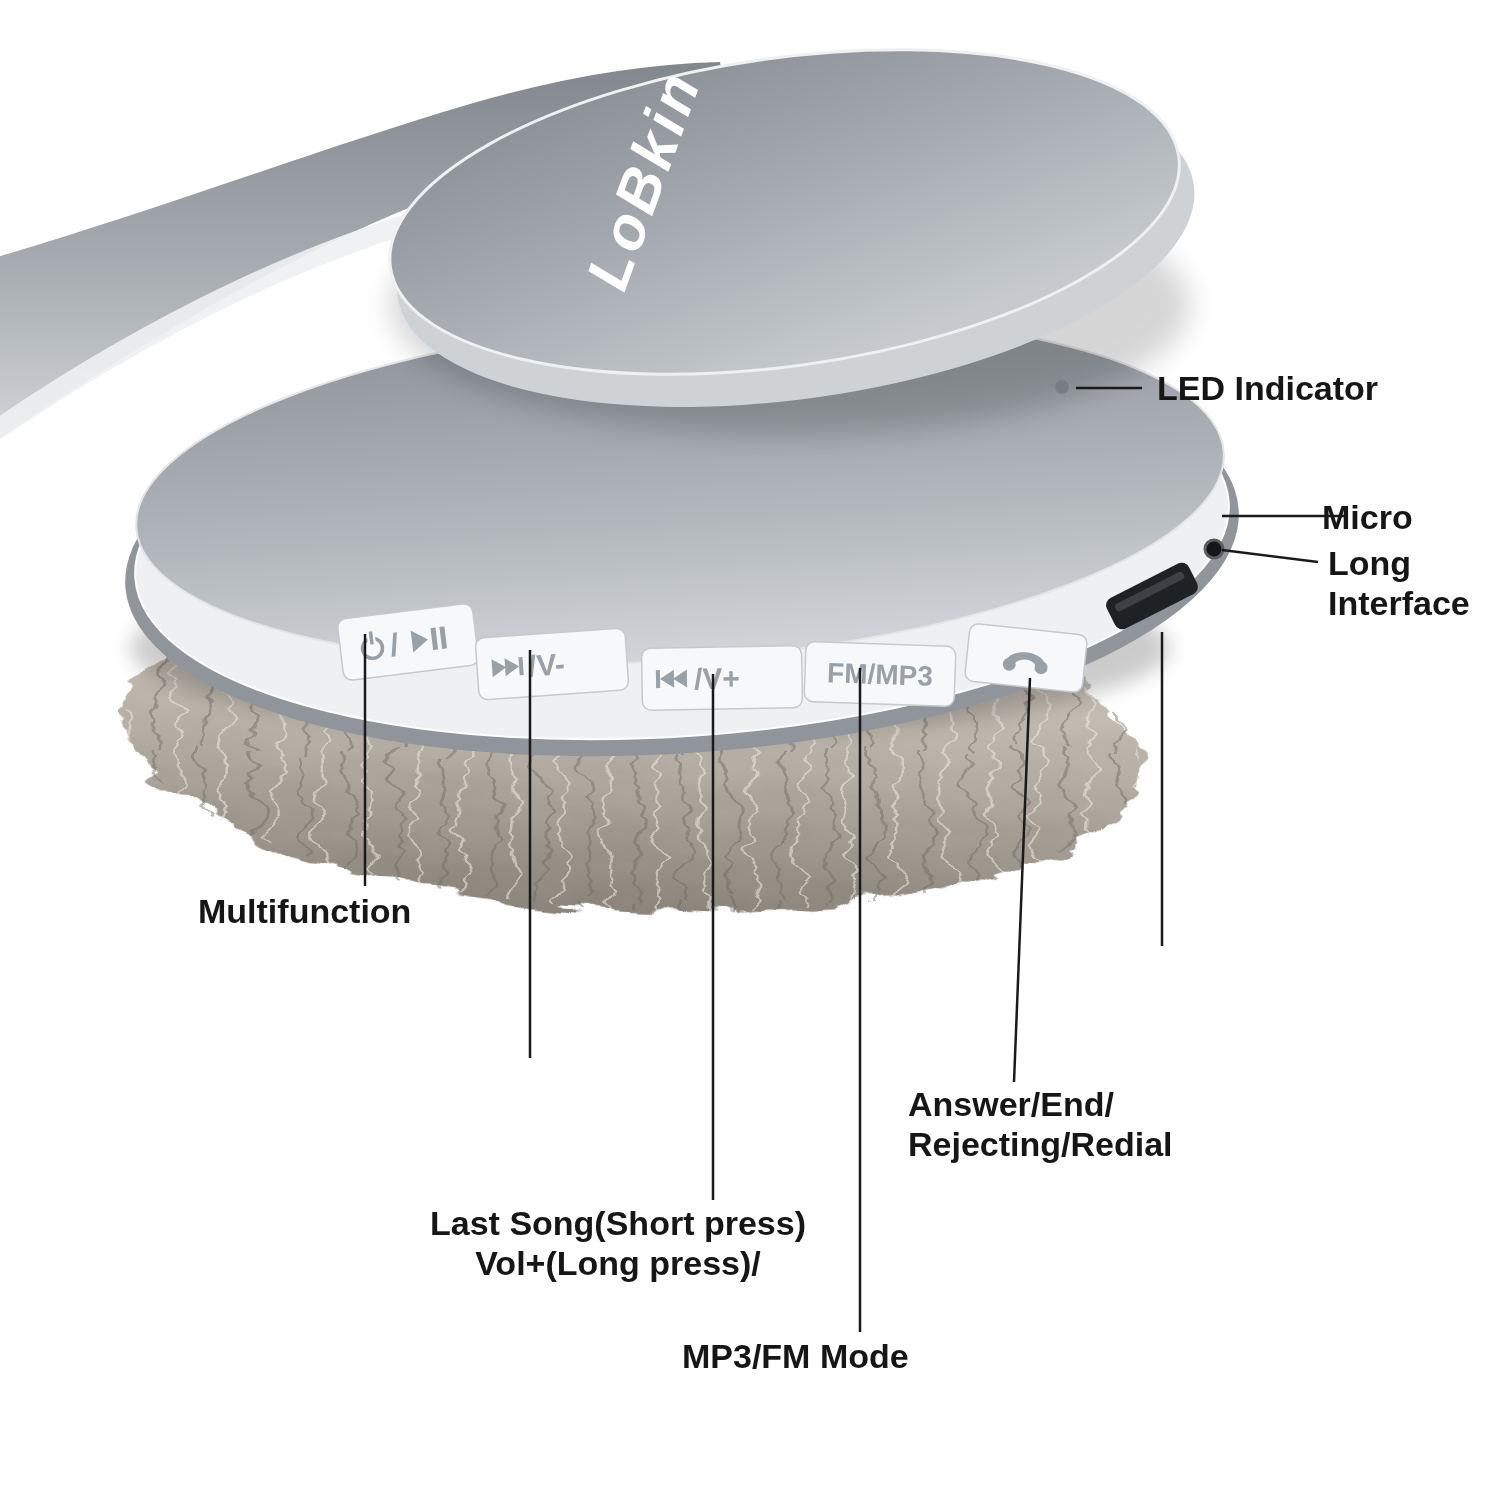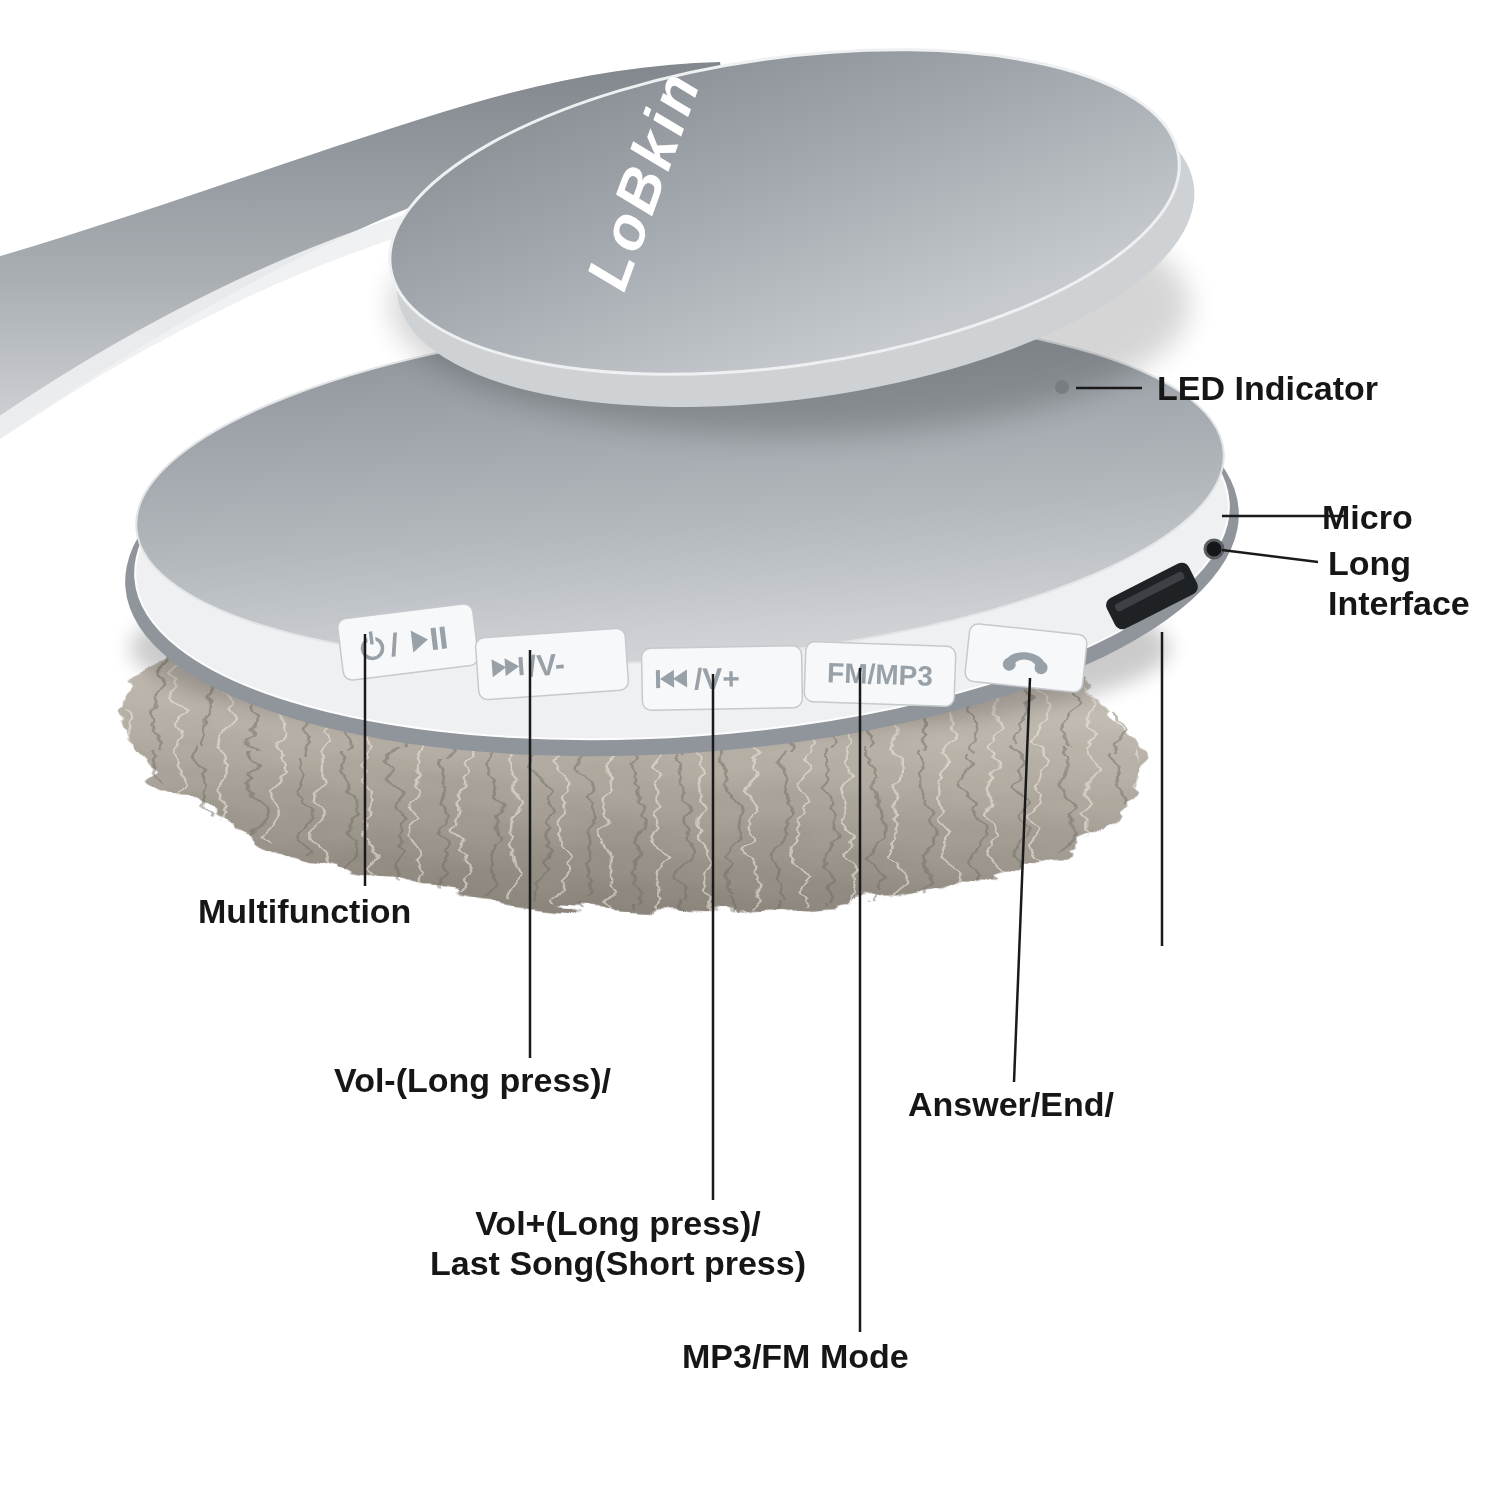--- a/index.html
+++ b/index.html
@@ -171,27 +171,27 @@
 
   <div class="label" style="left:1328px;top:543px">
     <div>Long</div>
     <div>Interface</div>
   </div>
 
   <div class="label" style="left:198px;top:891px">Multifunction</div>
 
 
   <div class="label center" style="left:275px;top:1060px;width:395px">
-    <div>Vol-(Long press)/</div>
   </div>
 
   <div class="label" style="left:908px;top:1084px">
     <div>Answer/End/</div>
+    <div>Rejecting/Redial</div>
   </div>
 
   <div class="label center" style="left:428px;top:1203px;width:380px">
+    <div>Last Song(Short press)</div>
     <div>Vol+(Long press)/</div>
-    <div>Last Song(Short press)</div>
   </div>
 
   <div class="label" style="left:682px;top:1336px">MP3/FM Mode</div>
 
 </div>
 
 </body></html>

